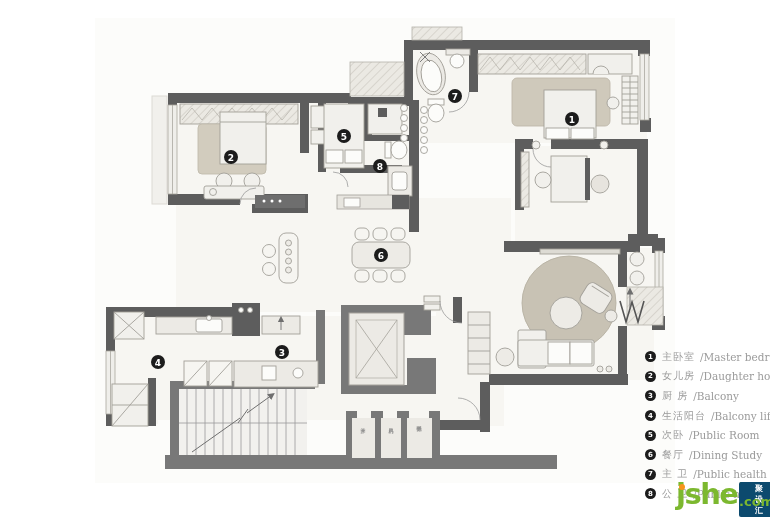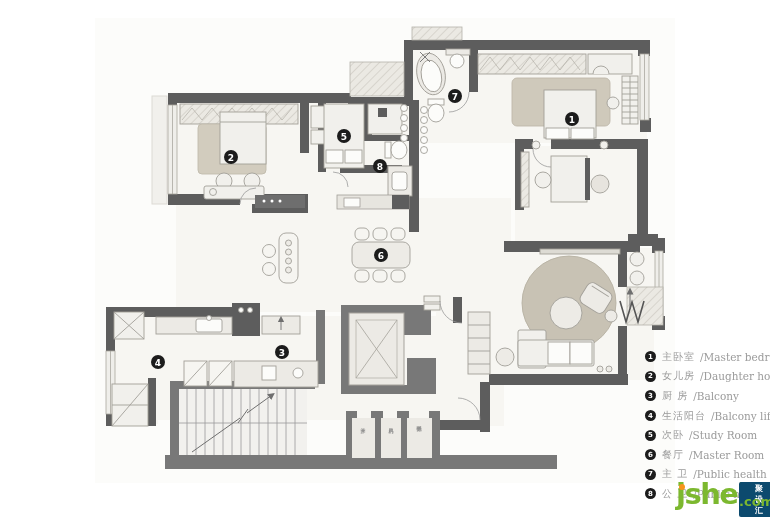--- a/index.html
+++ b/index.html
@@ -423,26 +423,26 @@
     <span class="legend-en">/Balcony</span>
   </div>
   <div class="legend-row">
     <span class="legend-badge">4</span>
     <span class="legend-zh">生活阳台</span>
     <span class="legend-en">/Balcony life</span>
   </div>
   <div class="legend-row">
     <span class="legend-badge">5</span>
     <span class="legend-zh">次卧</span>
-    <span class="legend-en">/Study Room</span>
+    <span class="legend-en">/Public Room</span>
   </div>
   <div class="legend-row">
     <span class="legend-badge">6</span>
     <span class="legend-zh">餐厅</span>
-    <span class="legend-en">/Master Room</span>
+    <span class="legend-en">/Dining Study</span>
   </div>
   <div class="legend-row">
     <span class="legend-badge">7</span>
     <span class="legend-zh">主 卫</span>
     <span class="legend-en">/Public health</span>
   </div>
   <div class="legend-row">
     <span class="legend-badge">8</span>
     <span class="legend-zh">公 卫</span>
     <span class="legend-en">/Public health</span>

